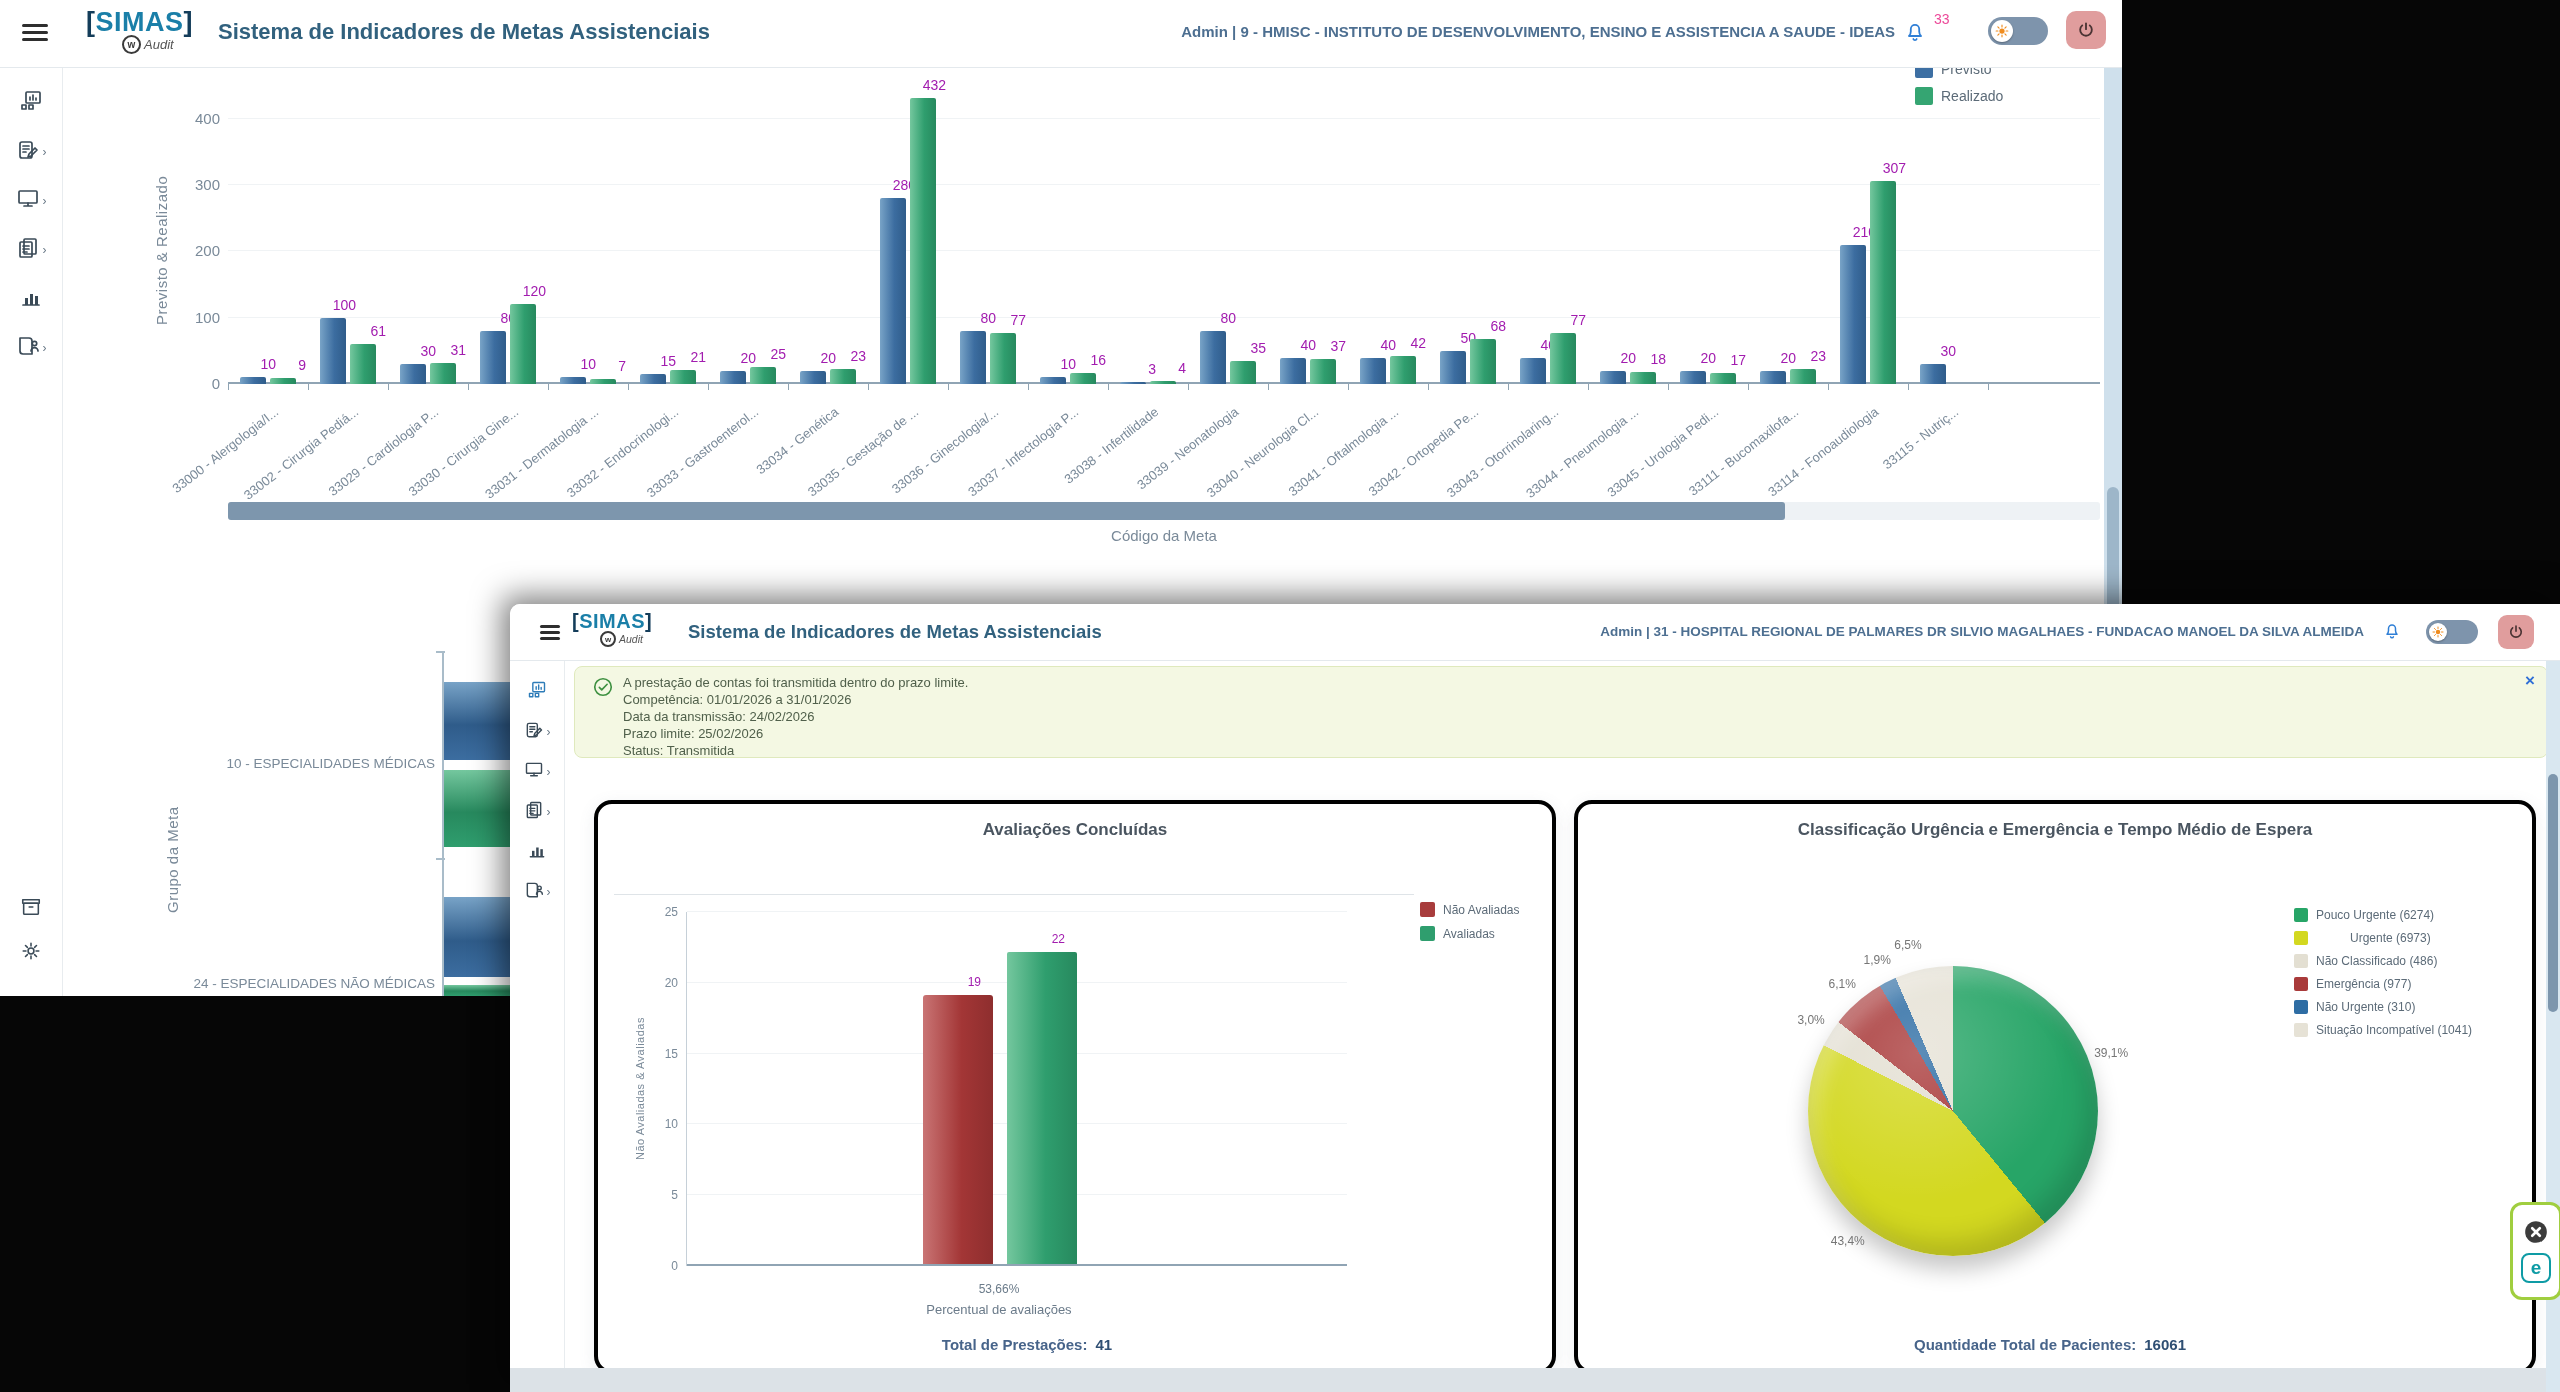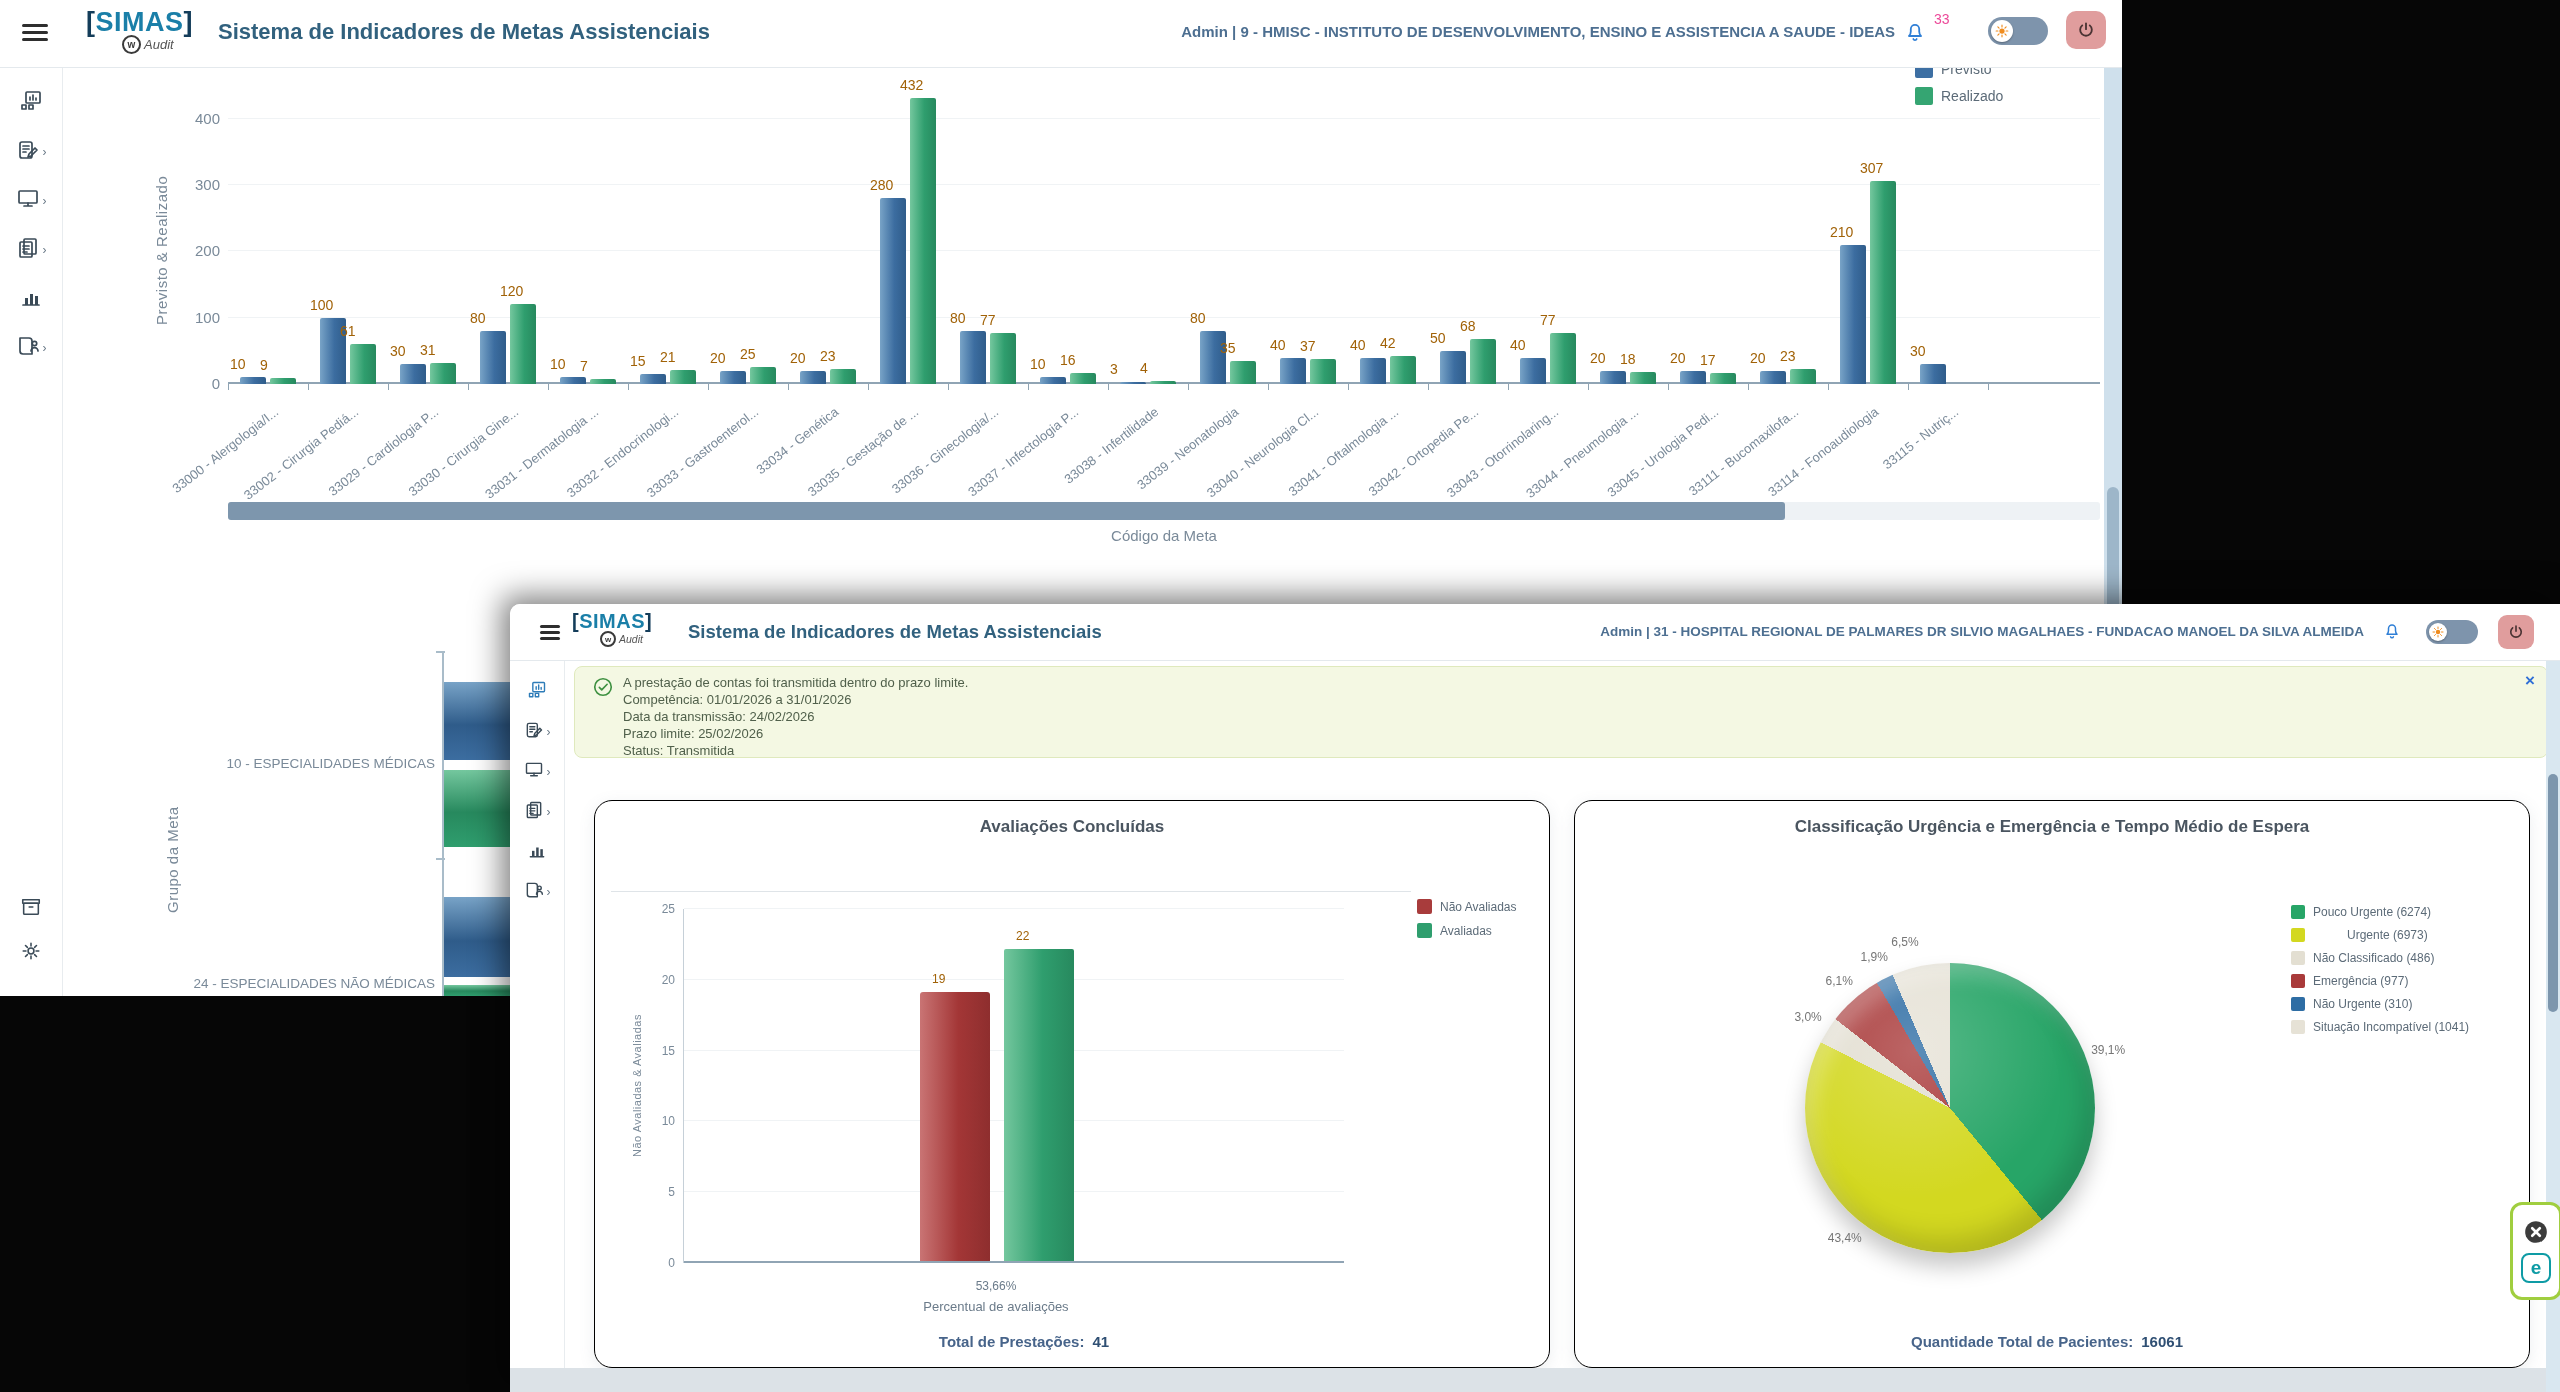--- a/index.html
+++ b/index.html
@@ -28,31 +28,31 @@
   .sb-item{display:flex;align-items:center;gap:3px;cursor:pointer}
   .sb-chev{font-size:12px;color:#6a7a88}
   
   .gridline{position:absolute;left:0;right:0;height:1px;background:#f0f3f5}
   .axisline{position:absolute;left:0;right:0;height:2px;background:#90a4b4}
   .bar-blue{background:linear-gradient(90deg,#78a3c7,#3c6da0 55%,#2f5c8a);border-radius:2px 2px 0 0}
   .bar-green{background:linear-gradient(90deg,#74c79e,#2f9e6e 55%,#27895e);border-radius:2px 2px 0 0}
   .bar-red{background:linear-gradient(90deg,#c97474,#a33636 55%,#8e2e2e);border-radius:3px 3px 0 0}
   .hbar-blue{background:linear-gradient(180deg,#78a3c7,#2f5c8a 55%,#3c6da0)}
   .hbar-green{background:linear-gradient(180deg,#74c79e,#27895e 55%,#2f9e6e)}
-  .val-label{position:absolute;width:46px;text-align:left;font-size:14px;color:#a16207}
+  .val-label{position:absolute;width:46px;text-align:right;font-size:14px;color:#a21caf}
   .ytick{position:absolute;right:0;font-size:15px;color:#7a8a99;text-align:right;width:100%}
   .xlab{position:absolute;width:210px;text-align:right;font-size:13px;color:#7a8a99;
     transform-origin:100% 0;transform:rotate(-38deg);white-space:nowrap}
   .vert-label{writing-mode:vertical-rl;transform:rotate(180deg);color:#7a8a99;
     display:flex;align-items:center;justify-content:center;letter-spacing:.5px}
   .legend-row{display:flex;align-items:center;gap:8px;margin-bottom:9px}
   .legend-sw{border-radius:2px;flex:0 0 auto}
   .legend-tx{color:#5c6b78}
   
-  .card{position:absolute;background:#fff;border:1px solid #000000;border-radius:18px;
+  .card{position:absolute;background:#fff;border:4px solid #000000;border-radius:18px;
     box-shadow:0 4px 16px rgba(110,125,140,.12)}
   .card-title{position:absolute;left:0;right:0;text-align:center;font-size:17px;font-weight:700;color:#4a5560}
   .card-sub{position:absolute;left:0;right:0;text-align:center;font-size:15px;color:#5a6673}
   .footer-line{position:absolute;text-align:center;font-size:15px;color:#47648a;font-weight:600}
   .footer-line b{color:#2f4f73;margin-left:8px}
   .alert{position:absolute;background:#f4f8e3;border:1px solid #dfe9bd;border-radius:8px}
   .alert-line{font-size:13px;line-height:17px;color:#50604b}
   .scroll-track{position:absolute;background:#cfe0ec}
   .scroll-thumb{position:absolute;background:#7d96ad;border-radius:6px}
   .pie-label{position:absolute;width:56px;text-align:center;font-size:12px;color:#767676}

